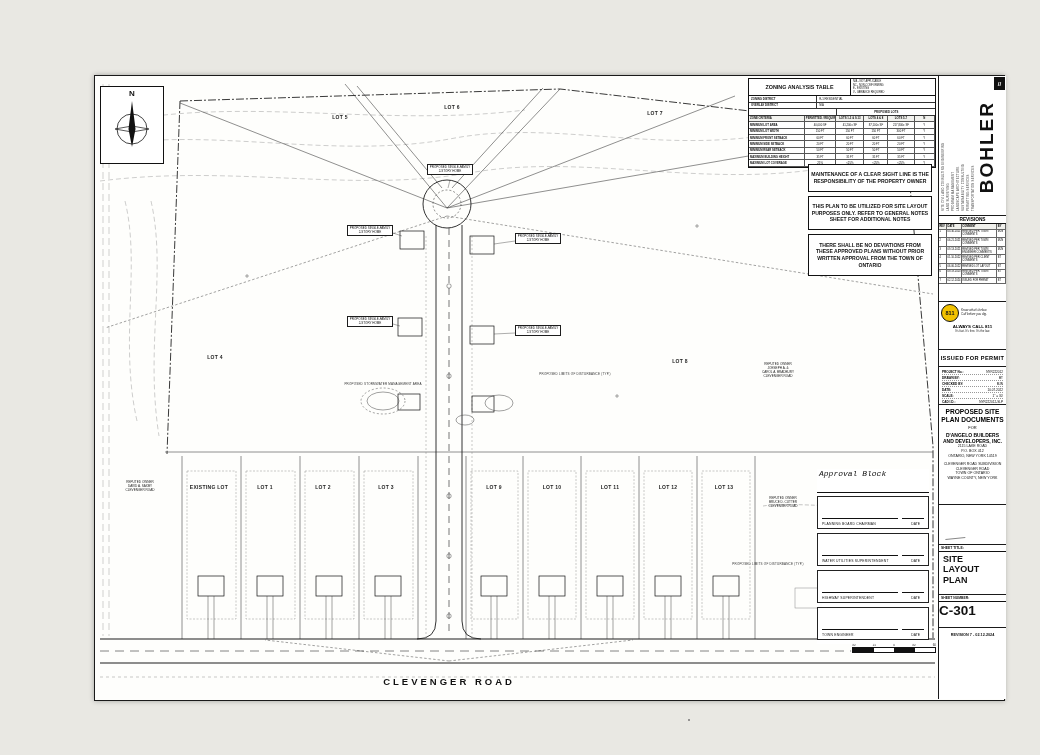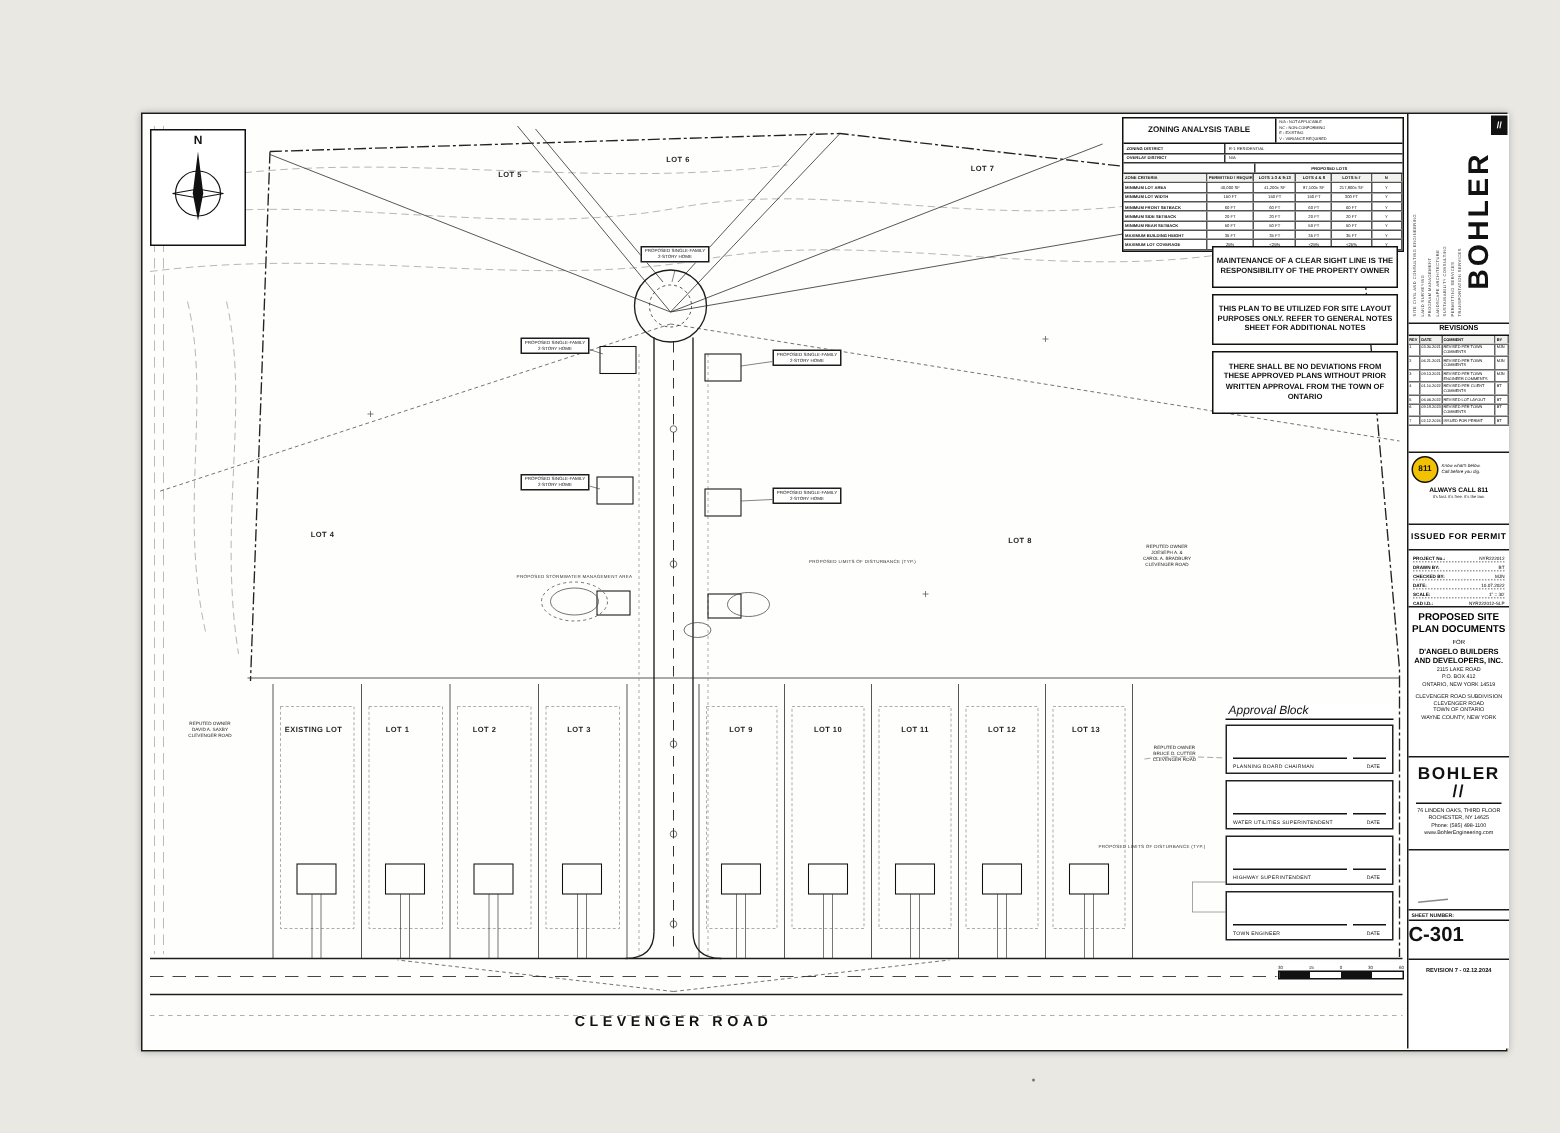--- a/index.html
+++ b/index.html
@@ -42,22 +42,22 @@
   .z-row{display:grid;grid-template-columns:30% 17% 15% 13% 14% 11%;border-bottom:.45px solid #555;}
   .z-row span{padding:.7px 1px;border-right:.45px solid #555;text-align:center;overflow:hidden;white-space:nowrap;}
   .z-row span:first-child{text-align:left;font-weight:700;}
   .z-head span{font-weight:700;background:#f2f2ee;}
   
   .note-box{position:absolute;left:713px;width:124px;border:1.1px solid #111;background:#fff;
             font-weight:700;font-size:5.1px;line-height:1.3;text-align:center;color:#111;
             display:flex;align-items:center;justify-content:center;padding:2px;box-sizing:border-box;}
   
   .approval{position:absolute;left:722px;top:393px;width:112px;background:rgba(255,255,255,.93);}
-  .ap-title{font-family:Liberation Sans, sans-serif;font-style:italic;font-size:8px;color:#111;text-align:left;
-            border-bottom:.8px solid #111;margin-bottom:3px;padding:0 2px 1px;}
+  .ap-title{font-family:Liberation Mono, monospace;font-style:italic;font-size:8px;color:#111;text-align:left;
+            border-bottom:.8px solid #111;margin-bottom:3px;padding:0 2px 14px;}
   .ap-row{position:relative;border:.8px solid #222;height:31px;margin-bottom:4px;background:#fff;}
   .ap-sigline{position:absolute;left:4px;right:30px;bottom:9px;border-bottom:.7px solid #111;}
   .ap-dateline{position:absolute;right:4px;width:22px;bottom:9px;border-bottom:.7px solid #111;}
   .ap-label{position:absolute;left:4px;bottom:2px;font-size:3.4px;color:#111;letter-spacing:.2px;}
   .ap-date{position:absolute;right:8px;bottom:2px;font-size:3.4px;color:#111;}
   
   .tb-col{position:absolute;left:843px;top:0;width:68px;height:623px;border-left:1.4px solid #1a1a1a;
           background:#fff;display:flex;flex-direction:column;box-sizing:border-box;}
   .tb-sec{border-bottom:1px solid #1a1a1a;box-sizing:border-box;position:relative;overflow:hidden;}
   .s-logo{height:140px;}
@@ -517,37 +517,31 @@
             <div class="addr-line">ONTARIO, NEW YORK 14519</div>
           </div>
         <div class="loc-list" id="location-lines">
             <div class="loc-line">CLEVENGER ROAD SUBDIVISION</div>
             <div class="loc-line">CLEVENGER ROAD</div>
             <div class="loc-line">TOWN OF ONTARIO</div>
             <div class="loc-line">WAYNE COUNTY, NEW YORK</div>
           </div>
       </div>
 
-      <div class="tb-sec s-office">
-        <div class="office-logo">
-          <span>BOHLER</span>
-          <span>//</span>
-        </div>
-        <div id="office-lines">
-            <div class="office-line">76 LINDEN OAKS, THIRD FLOOR</div>
-            <div class="office-line">ROCHESTER, NY 14625</div>
-            <div class="office-line">Phone: (585) 498-1100</div>
-            <div class="office-line">www.BohlerEngineering.com</div>
-          </div>
-      </div>
 
       <div class="tb-sec s-seal">
         <div class="seal-scribble"></div>
       </div>
 
+      <div class="tb-sec s-title">
+        <div class="tb-mini">SHEET TITLE:</div>
+        <div class="tb-sheet-title">SITE
+LAYOUT
+PLAN</div>
+      </div>
 
       <div class="tb-sec s-num">
         <div class="tb-mini">SHEET NUMBER:</div>
         <div class="tb-sheet-num">C-301</div>
       </div>
 
       <div class="tb-sec s-rev">REVISION 7 - 02.12.2024</div>
     </div>
   </div>
   <div class="speck"></div>

